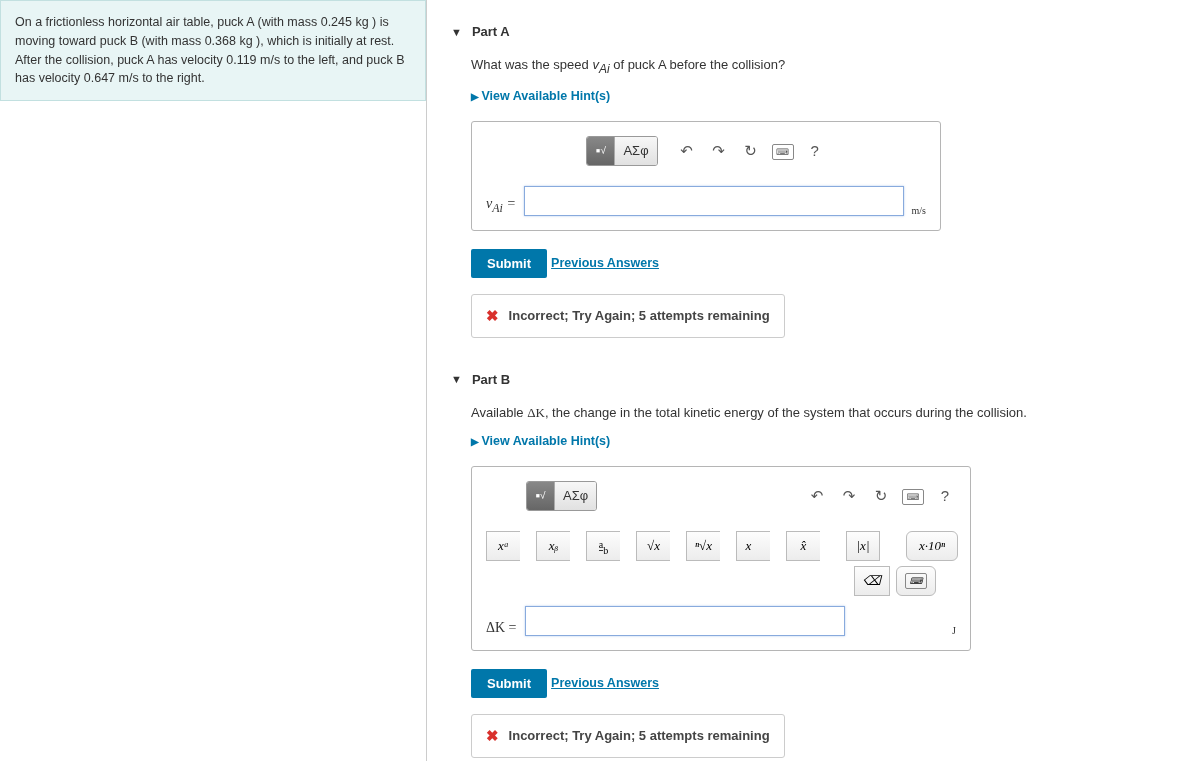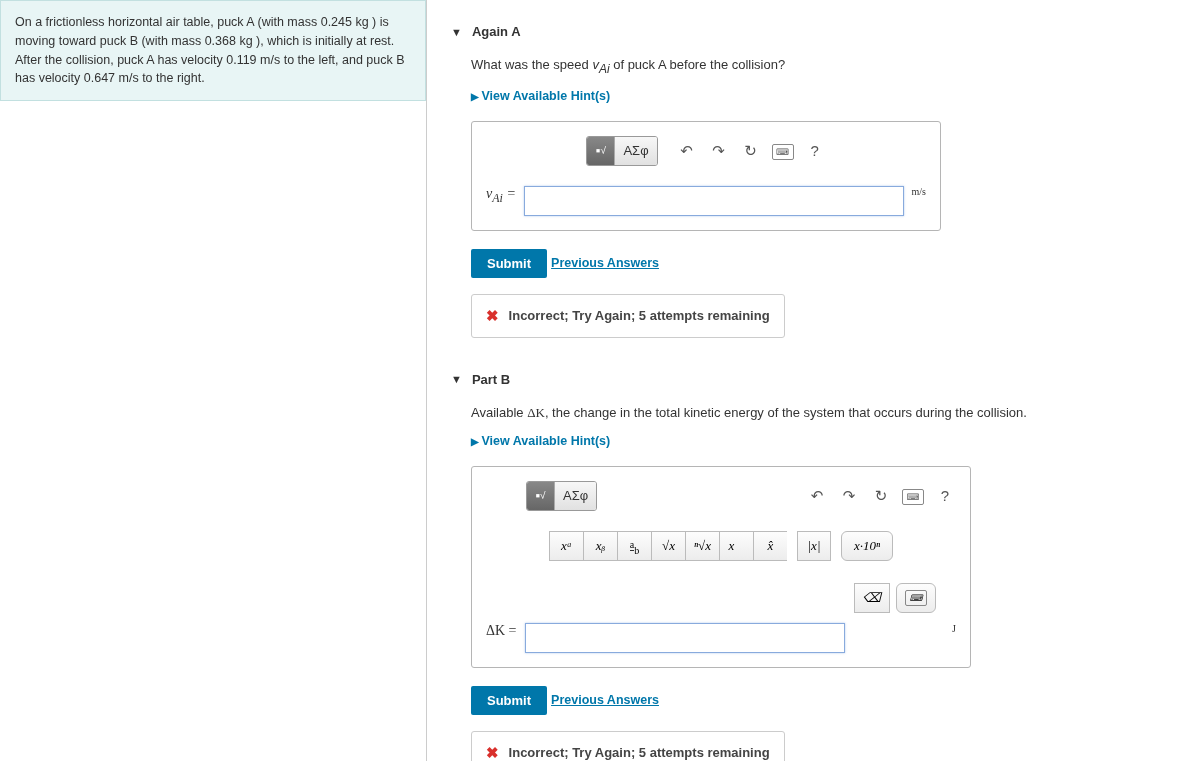--- a/index.html
+++ b/index.html
@@ -103,23 +103,23 @@
       background: none;
       border: none;
       cursor: pointer;
       color: #555;
       font-size: 15px;
       width: 22px;
       height: 22px;
     }
     .subtoolbar {
       display: flex;
-      justify-content: center;
-      margin-bottom: 22px;
-      gap: 0;
+      justify-content: flex-start;
+      margin-bottom: 5px;
+      gap: 16px;
     }
     .sub-btn {
       background: linear-gradient(#fdfdfd,#ececec);
       border: 1px solid #bbb;
       border-right: none;
       padding: 6px 8px;
       font-size: 13px;
       font-family: 'Times New Roman', serif;
       font-style: italic;
       cursor: pointer;
@@ -127,21 +127,21 @@
       height: 30px;
       display:flex;align-items:center;justify-content:center;
     }
     .sub-btn:last-of-type { border-right: 1px solid #bbb; border-radius: 6px; }
     .sub-extra {
       display:flex; justify-content:flex-end; margin-bottom: 10px; gap:6px;
       padding-right: 20px;
     }
     .input-row {
       display: flex;
-      align-items: flex-start;
+      align-items: flex-end;
       gap: 8px;
     }
     .var-label {
       font-family: 'Times New Roman', serif;
       font-style: italic;
       font-size: 14px;
     }
     .ans-input {
       flex: 1;
       border: 1px solid #88aadd;
@@ -200,21 +200,21 @@
 <body>
 
 <div class="left-panel">
   <div class="problem-statement">On a frictionless horizontal air table, puck A (with mass 0.245 kg ) is moving toward puck B (with mass 0.368 kg ), which is initially at rest. After the collision, puck A has velocity 0.119 m/s to the left, and puck B has velocity 0.647 m/s to the right.</div>
 </div>
 
 <div class="right-panel">
 
   <div class="part-header">
     <span class="caret">▼</span>
-    <span>Again A</span>
+    <span>Part A</span>
   </div>
   <div class="part-body">
     <div class="question-text">
       <span>What was the speed </span><i><span>v</span><sub>Ai</sub></i><span> of puck A before the collision?</span>
     </div>
     <a class="hints-link">View Available Hint(s)</a>
 
     <div class="answer-box">
       <div class="toolbar">
         <div class="toolbar-group">

